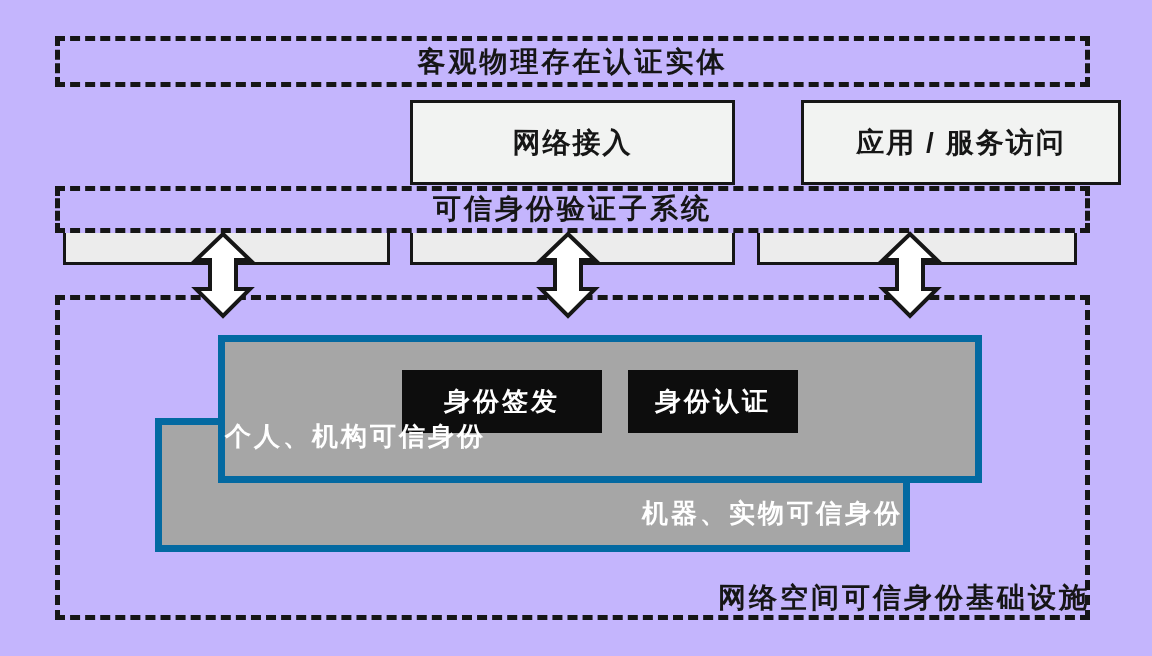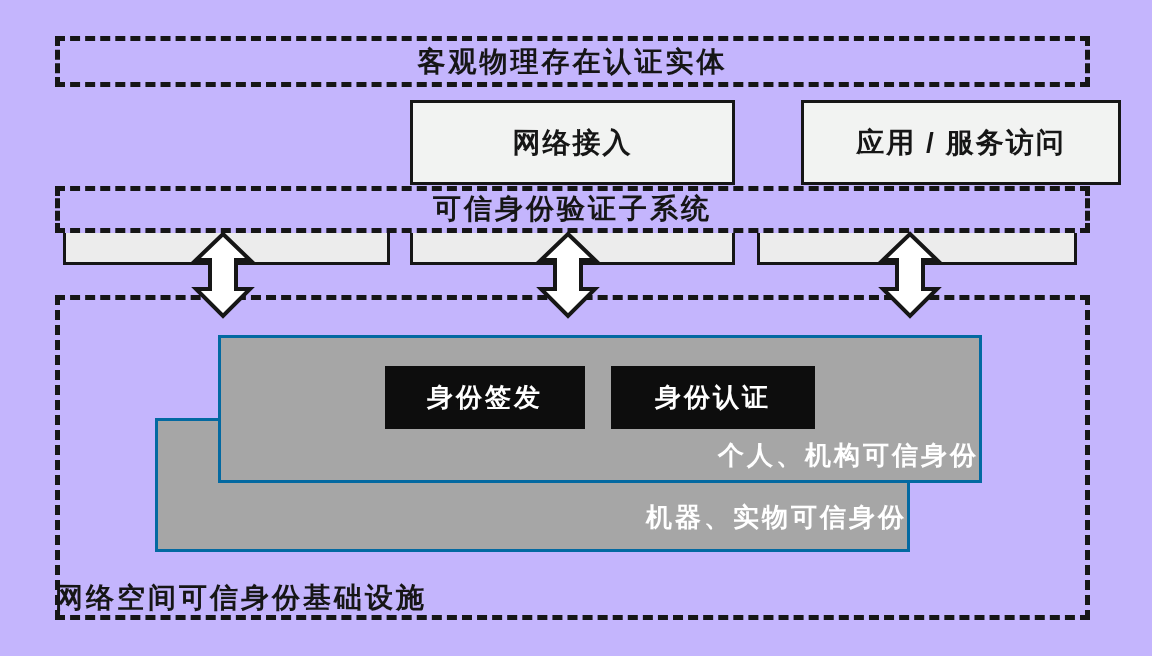--- a/index.html
+++ b/index.html
@@ -77,21 +77,21 @@
     z-index: 6;
   }
   .arrow1 { left: 191px; }
   .arrow2 { left: 536px; }
   .arrow3 { left: 878px; }
 
   
   .gray-layer {
     position: absolute;
     background: #a6a6a6;
-    border: 3px solid #0369a1;
+    border: 7px solid #0369a1;
   }
   .back-layer {
     left: 155px; top: 418px; width: 755px; height: 134px;
     z-index: 2;
     display: flex;
     align-items: flex-end;
     justify-content: flex-end;
   }
   .front-layer {
     left: 218px; top: 335px; width: 764px; height: 148px;
@@ -121,36 +121,36 @@
     color: #ffffff;
     display: flex;
     align-items: center;
     justify-content: center;
     font-size: 26px;
     font-weight: bold;
     letter-spacing: 3px;
     white-space: nowrap;
   }
   .module-1 { width: 200px; }
-  .module-2 { width: 204px; }
+  .module-2 { width: 170px; }
   .module-3 { width: 190px; }
 
   .front-label-wrap {
     position: absolute;
-    bottom: 7px;
+    bottom: 22px;
     width: 100%;
-    text-align: right;
+    text-align: left;
   }
 
   .infra-title {
     position: absolute;
     left: 55px;
     top: 579px;
     width: 1035px;
-    text-align: left;
+    text-align: right;
     font-size: 28px;
     font-weight: bold;
     letter-spacing: 3px;
     z-index: 4;
     white-space: nowrap;
   }
 </style>
 </head>
 <body>
 

